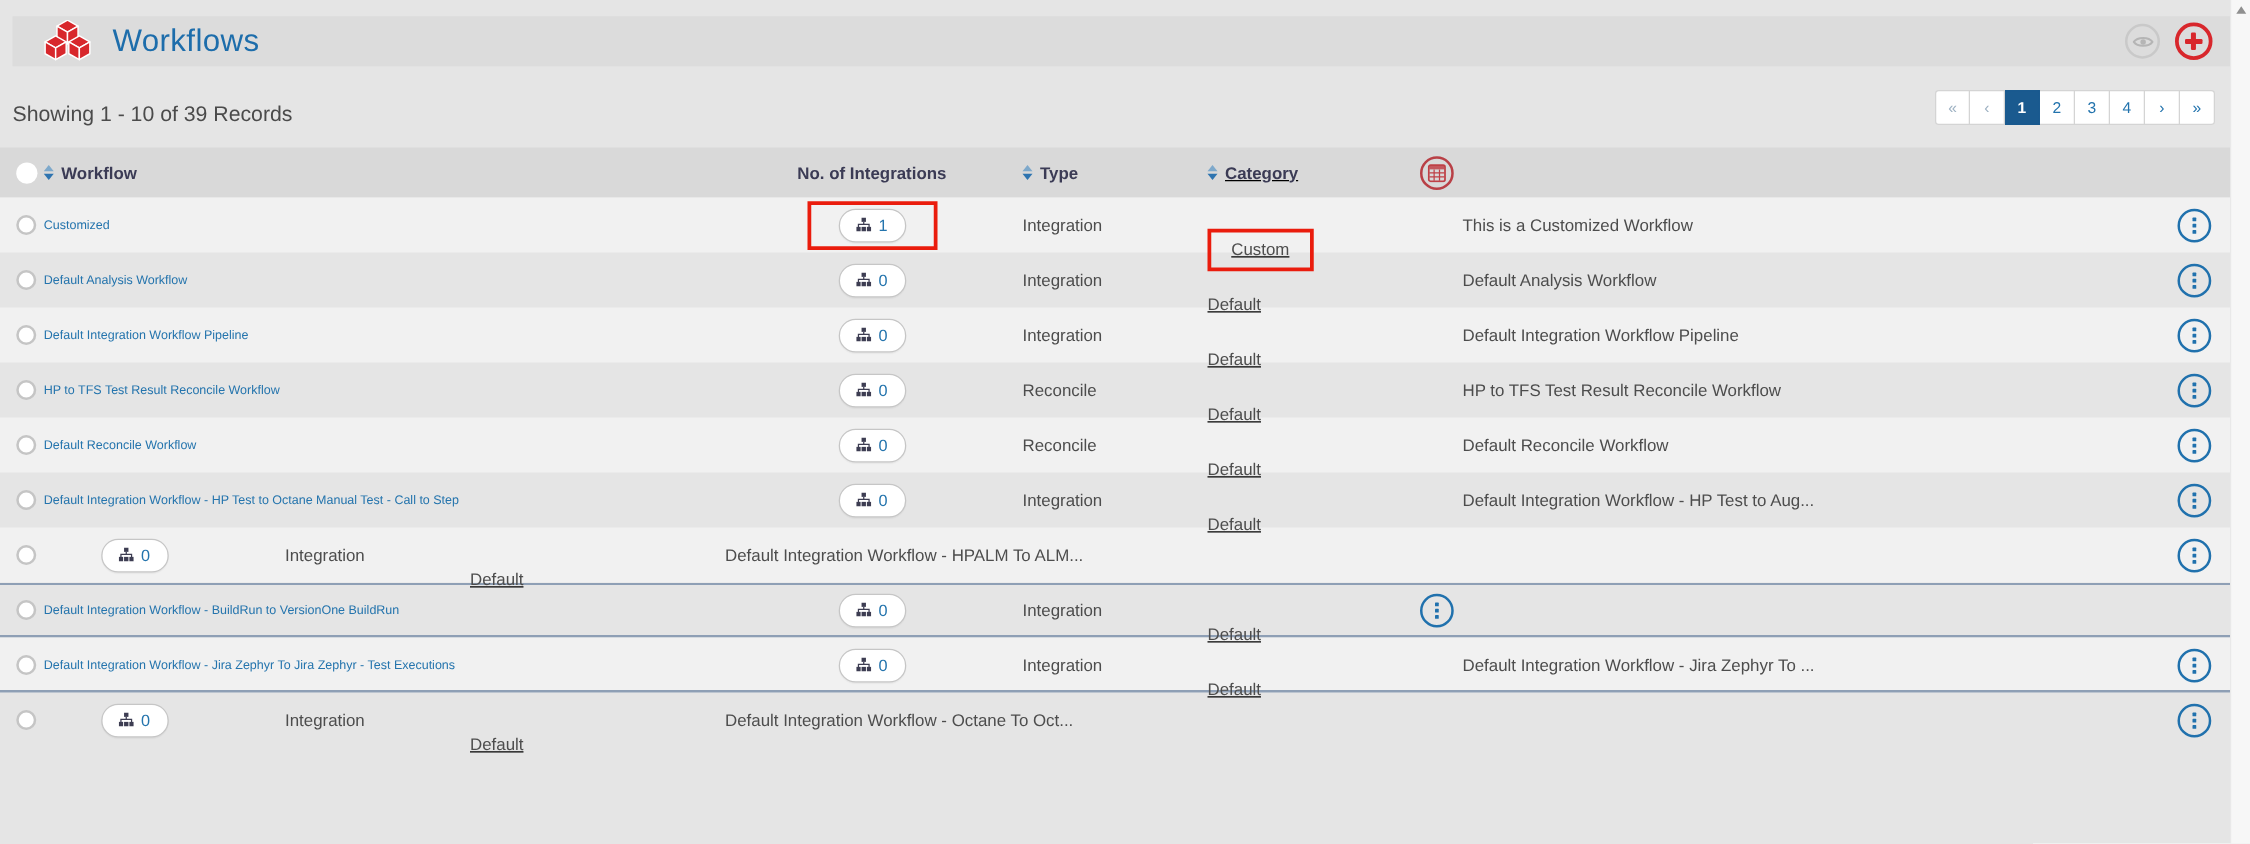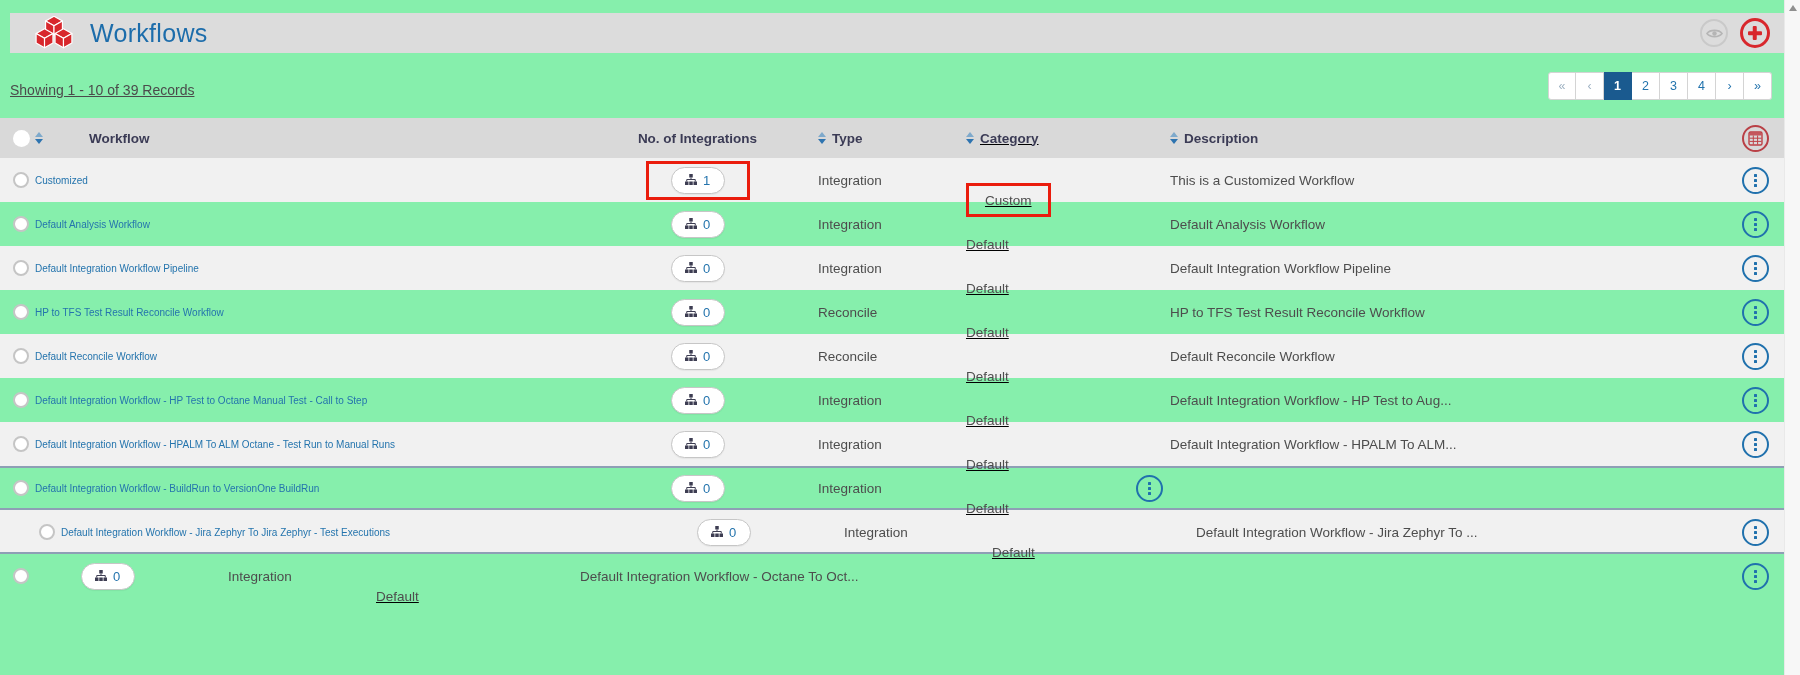--- a/index.html
+++ b/index.html
@@ -1,55 +1,55 @@
 <!DOCTYPE html>
 <html style="--accent: #d8272c; --highlight: #ea1c0d;"><head>
 <meta charset="utf-8">
 <style>
   * { margin:0; padding:0; box-sizing:border-box; }
   html,body { background:#fff; }
   body { font-family:"Liberation Sans", sans-serif; }
-  .app { position:relative; width:1800px; height:675px; background:#86efac; overflow:hidden; }
+  .app { position:relative; width:1800px; height:675px; background:#e5e5e5; overflow:hidden; }
 
   
   .titlebar { position:absolute; left:10px; top:13px; right:16px; height:40px;
               background:#dcdcdc; display:flex; align-items:center; padding:0 14px 0 24px; }
   .logo { display:flex; margin-right:16px; }
   .title { font-size:25px; color:#1d6dab; font-weight:400; letter-spacing:0.3px; }
   .titlebar-actions { margin-left:auto; display:flex; align-items:center; gap:12px; }
   .eye-btn { width:28px; height:28px; border:2px solid #c9c9c9; border-radius:50%;
              display:flex; align-items:center; justify-content:center; cursor:pointer; }
   .add-btn { width:30px; height:30px; border:3px solid var(--accent,#d8272c); border-radius:50%;
              position:relative; cursor:pointer; }
   .add-btn::before, .add-btn::after { content:""; position:absolute; left:50%; top:50%;
              width:14px; height:3.5px; background:var(--accent,#d8272c);
              transform:translate(-50%,-50%); border-radius:1px; }
   .add-btn::after { transform:translate(-50%,-50%) rotate(90deg); }
 
   
-  .summary { position:absolute; left:10px; top:82px; font-size:14px; color:#4b4b4b;text-decoration:underline; }
+  .summary { position:absolute; left:10px; top:82px; font-size:17px; color:#4b4b4b; }
   .pagination { position:absolute; right:28px; top:72px; display:flex; }
   .pg { min-width:28px; height:28px; border:1px solid #d4d4d4; border-left:none; background:#fff;
         color:#2273ad; font-size:12.5px; display:flex; align-items:center; justify-content:center;
         padding:0 9px; cursor:pointer; }
   .pg:first-child { border-left:1px solid #d4d4d4; border-radius:3px 0 0 3px; }
   .pg:last-child { border-radius:0 3px 3px 0; }
   .pg.active { background:#1a5a8f; border-color:#1a5a8f; color:#fff; font-weight:bold; }
   .pg.disabled { color:#9db1c2; }
 
   
   .table { position:absolute; left:0; top:118px; right:16px; }
   .thead { height:40px; background:#d9d9d9; display:flex; align-items:center; }
   .trow { height:44px; display:flex; align-items:center; }
   .trow.alt { background:#f1f1f1; }
   .trow.b-tb { box-shadow: inset 0 2px 0 #8e9fb5, inset 0 -2px 0 #8e9fb5; }
-  .trow.b-b  { box-shadow: inset 0 -2px 0 #8e9fb5; padding-left: 26px; }
+  .trow.b-b  { box-shadow: inset 0 -2px 0 #8e9fb5; }
 
   .c-radio { width:35px; display:flex; padding-left:13px; }
-  .c-name  { width:590px; display:flex; align-items:center; overflow:hidden; white-space:nowrap;gap:40px; }
+  .c-name  { width:590px; display:flex; align-items:center; overflow:hidden; white-space:nowrap; }
   .c-int   { width:145px; display:flex; justify-content:center; align-items:center; }
   .c-type  { width:160px; padding-left:48px; display:flex; align-items:center; }
   .c-cat   { width:190px; padding-left:36px; display:flex; align-items:center;text-decoration:underline; }
   .c-desc  { flex:1; padding-left:50px; overflow:hidden; white-space:nowrap;
              display:flex; align-items:center; }
   .c-actions { width:58px; display:flex; justify-content:center; }
 
   .th-label { font-size:13.5px; font-weight:bold; color:#3b3b55; }
   .cell-text { font-size:13.5px; color:#4d4d4d; }
   .wf-link { font-size:10px; color:#2474ad; text-decoration:none; cursor:pointer; }
@@ -161,27 +161,20 @@
           </span>
         <span class="th-label">Type</span>
       </div>
       <div class="c-cat">
         <span class="sort">
             <i class="up"></i>
             <i class="dn"></i>
           </span>
         <span class="th-label">Category</span>
       </div>
-      <div class="c-desc">
-        <span class="sort">
-            <i class="up"></i>
-            <i class="dn"></i>
-          </span>
-        <span class="th-label">Description</span>
-      </div>
       <div class="c-actions">
         <span class="grid-btn">
           <svg width="15" height="15" viewBox="0 0 15 15">
             <rect x="1" y="1" width="13" height="13" rx="1.5" fill="none" stroke="#bf4046" stroke-width="1.4"></rect>
             <rect x="1.5" y="1.5" width="12" height="3" fill="#bf4046" opacity="0.85"></rect>
             <path d="M5.3 4.5 V13.5 M9.6 4.5 V13.5 M1.5 7.2 H13.5 M1.5 10.4 H13.5" stroke="#bf4046" stroke-width="1" fill="none"></path>
           </svg>
         </span>
       </div>
     </div>
@@ -429,23 +422,20 @@
               <i></i>
               <i></i>
             </span>
     </div>
   </div>
 
   <div class="trow alt">
     <span class="c-radio">
       <span class="radio"></span>
     </span>
-    <div class="c-name">
-      <a class="wf-link">Default Integration Workflow - HPALM To ALM Octane - Test Run to Manual Runs</a>
-    </div>
     <div class="c-int">
       <span class="int-wrap">
         <span class="badge">
           <svg width="12" height="12" viewBox="0 0 12 12">
             <rect x="4.25" y="0" width="3.5" height="3.5" fill="#3d3d52"></rect>
             <path d="M6 3.5 V5.5 M1.75 7.5 V5.5 H10.25 V7.5" stroke="#3d3d52" stroke-width="1" fill="none"></path>
             <rect x="0" y="7.5" width="3.5" height="3.5" fill="#3d3d52"></rect>
             <rect x="4.25" y="7.5" width="3.5" height="3.5" fill="#3d3d52"></rect>
             <rect x="8.5" y="7.5" width="3.5" height="3.5" fill="#3d3d52"></rect>
           </svg>

